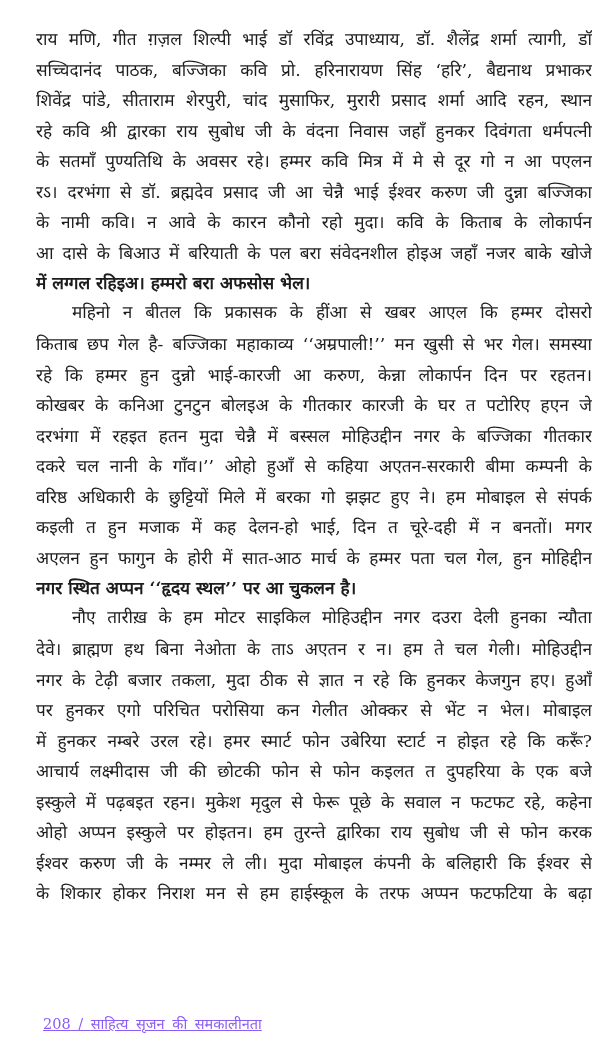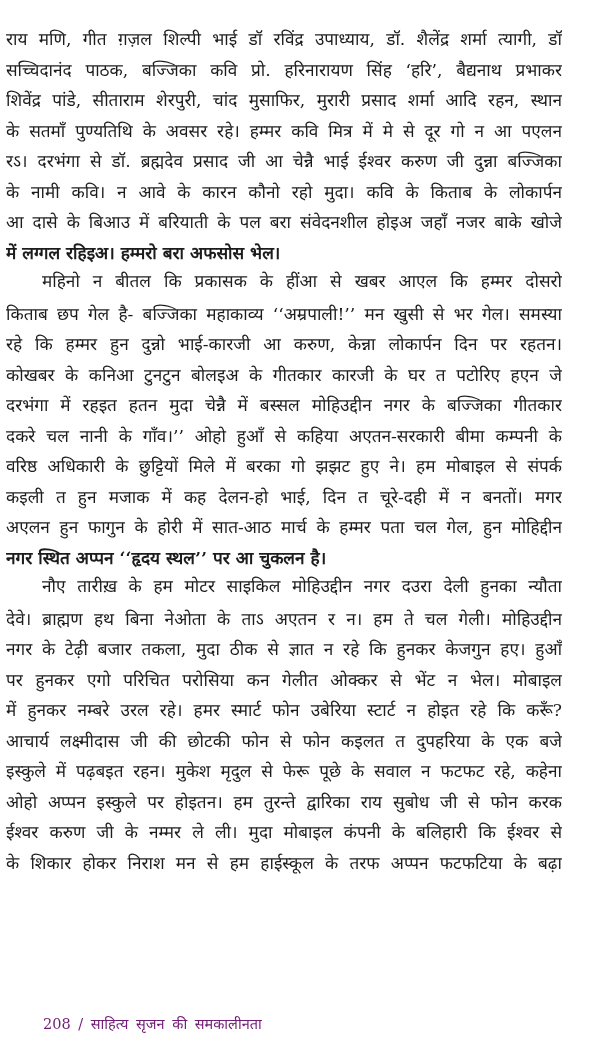--- a/index.html
+++ b/index.html
@@ -10,21 +10,21 @@
   body {
     width: 600px;
     height: 1053px;
     position: relative;
     overflow: hidden;
     font-family: "DejaVu Serif", "Liberation Serif", serif;
     color: #1c1c1c;
   }
   .page-body {
     position: absolute;
-    left: 6px;
+    left: 36px;
     top: 24px;
     width: 556px;
   }
   .line {
     display: block;
     height: 30.5px;
     line-height: 30.5px;
     font-size: 17.2px;
     white-space: nowrap;
     text-align: justify;
@@ -38,32 +38,34 @@
   .line.last {
     text-align-last: left;
     font-weight: bold;
   }
   .page-footer {
     position: absolute;
     left: 43px;
     top: 1013px;
     font-size: 14.5px;
     line-height: 22px;
-    color: #701a75;
+    color: #8b5cf6;
     white-space: nowrap;
     word-spacing: 3px;
+    text-decoration: underline;
   }
 </style>
 </head>
 <body>
 
 <div class="page-body" id="page-body">
     <div class="line">राय मणि, गीत ग़ज़ल शिल्पी भाई डॉ रविंद्र उपाध्याय, डॉ. शैलेंद्र शर्मा त्यागी, डॉ</div>
     <div class="line">सच्चिदानंद पाठक, बज्जिका कवि प्रो. हरिनारायण सिंह ‘हरि’, बैद्यनाथ प्रभाकर</div>
     <div class="line">शिवेंद्र पांडे, सीताराम शेरपुरी, चांद मुसाफिर, मुरारी प्रसाद शर्मा आदि रहन, स्थान</div>
+    <div class="line">रहे कवि श्री द्वारका राय सुबोध जी के वंदना निवास जहाँ हुनकर दिवंगता धर्मपत्नी</div>
     <div class="line">के सतमाँ पुण्यतिथि के अवसर रहे। हम्मर कवि मित्र में मे से दूर गो न आ पएलन</div>
     <div class="line">रऽ। दरभंगा से डॉ. ब्रह्मदेव प्रसाद जी आ चेन्नै भाई ईश्वर करुण जी दुन्ना बज्जिका</div>
     <div class="line">के नामी कवि। न आवे के कारन कौनो रहो मुदा। कवि के किताब के लोकार्पन</div>
     <div class="line">आ दासे के बिआउ में बरियाती के पल बरा संवेदनशील होइअ जहाँ नजर बाके खोजे</div>
     <div class="line last">में लग्गल रहिइअ। हम्मरो बरा अफसोस भेल।</div>
     <div class="line indent">महिनो न बीतल कि प्रकासक के हींआ से खबर आएल कि हम्मर दोसरो</div>
     <div class="line">किताब छप गेल है- बज्जिका महाकाव्य ‘‘अम्रपाली!’’ मन खुसी से भर गेल। समस्या</div>
     <div class="line">रहे कि हम्मर हुन दुन्नो भाई-कारजी आ करुण, केन्ना लोकार्पन दिन पर रहतन।</div>
     <div class="line">कोखबर के कनिआ टुनटुन बोलइअ के गीतकार कारजी के घर त पटोरिए हएन जे</div>
     <div class="line">दरभंगा में रहइत हतन मुदा चेन्नै में बस्सल मोहिउद्दीन नगर के बज्जिका गीतकार</div>

